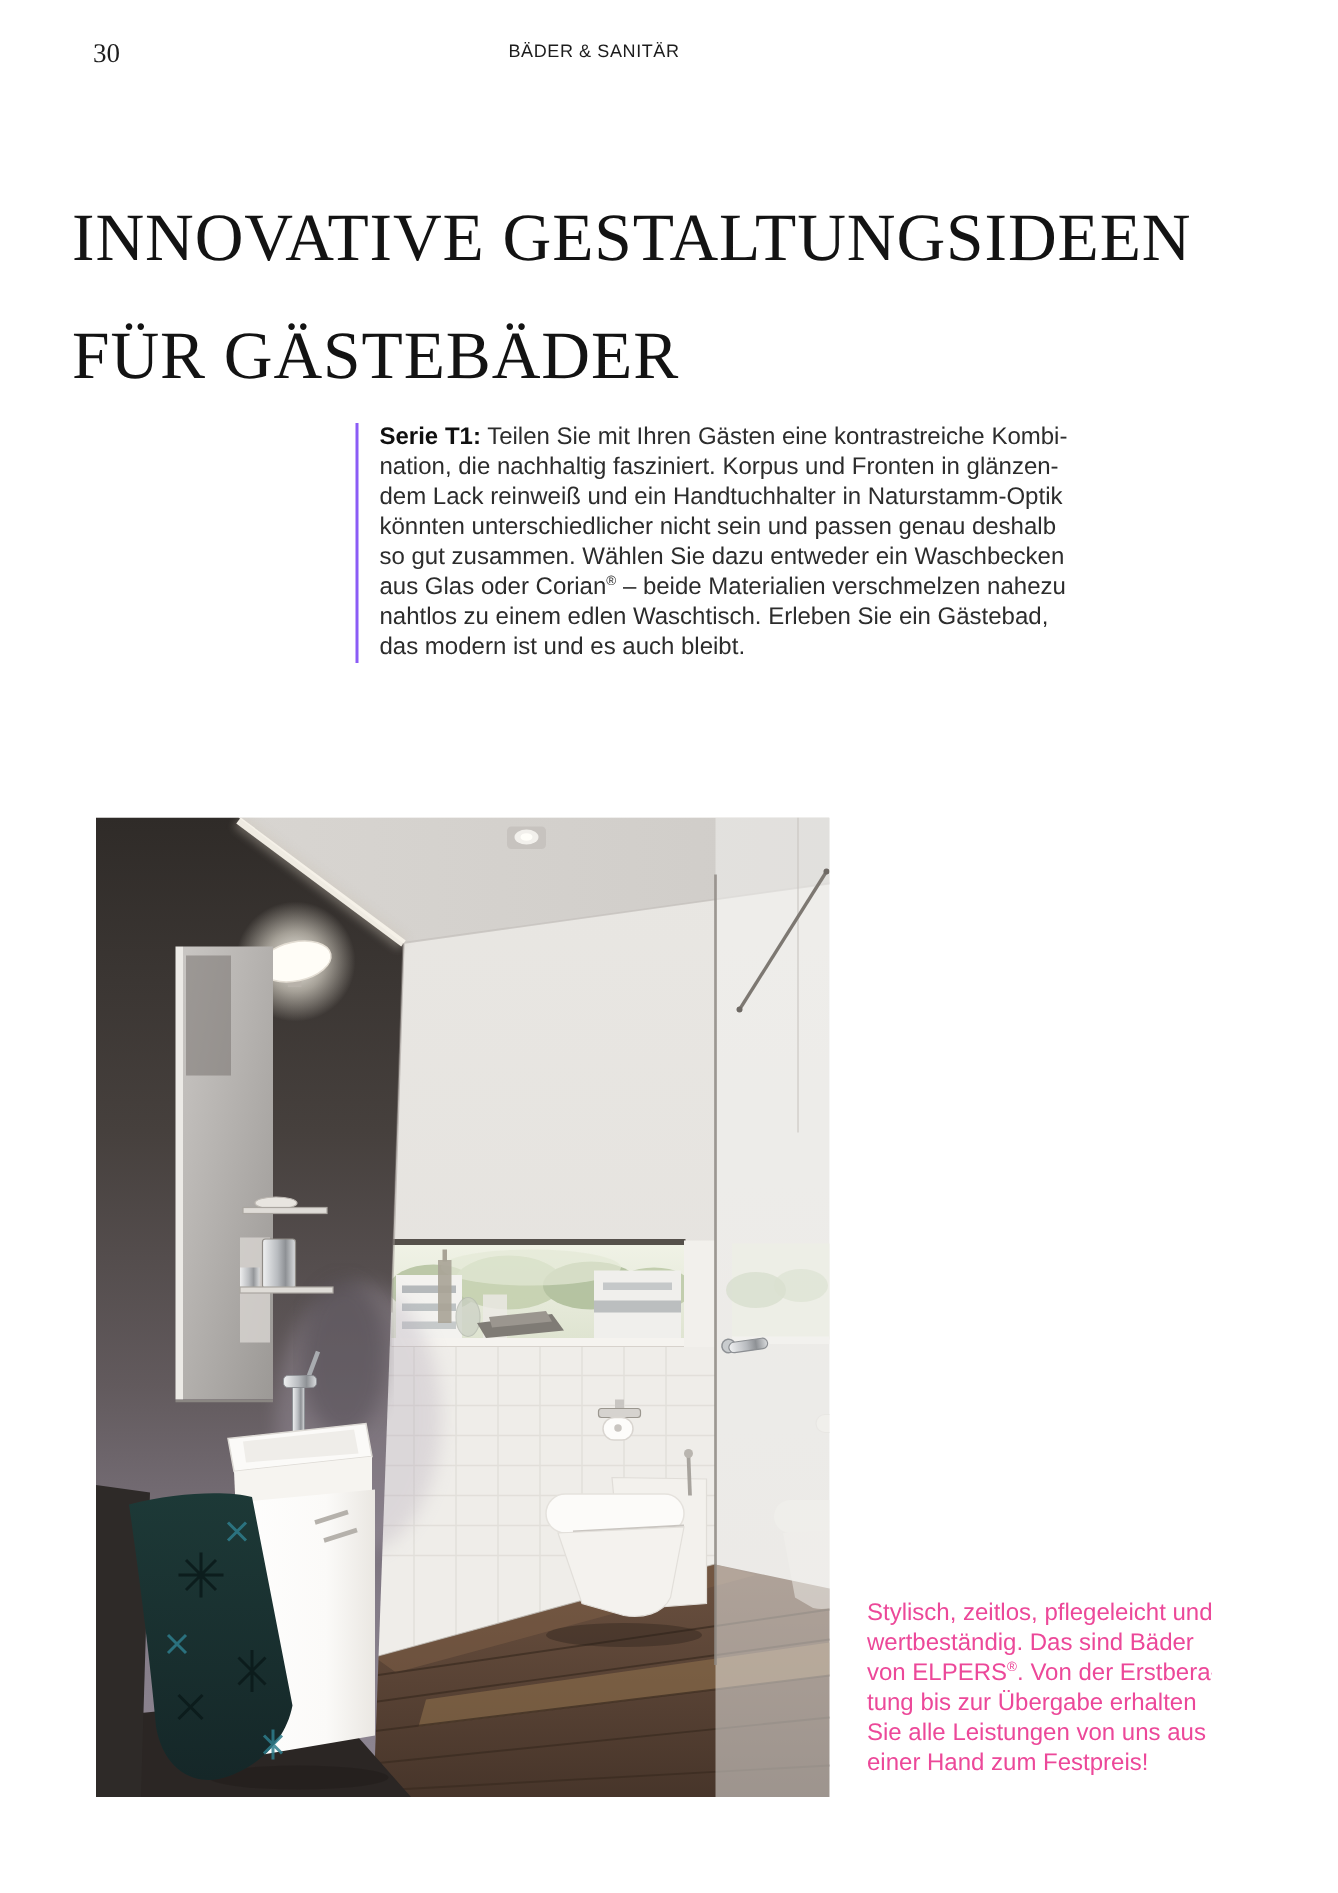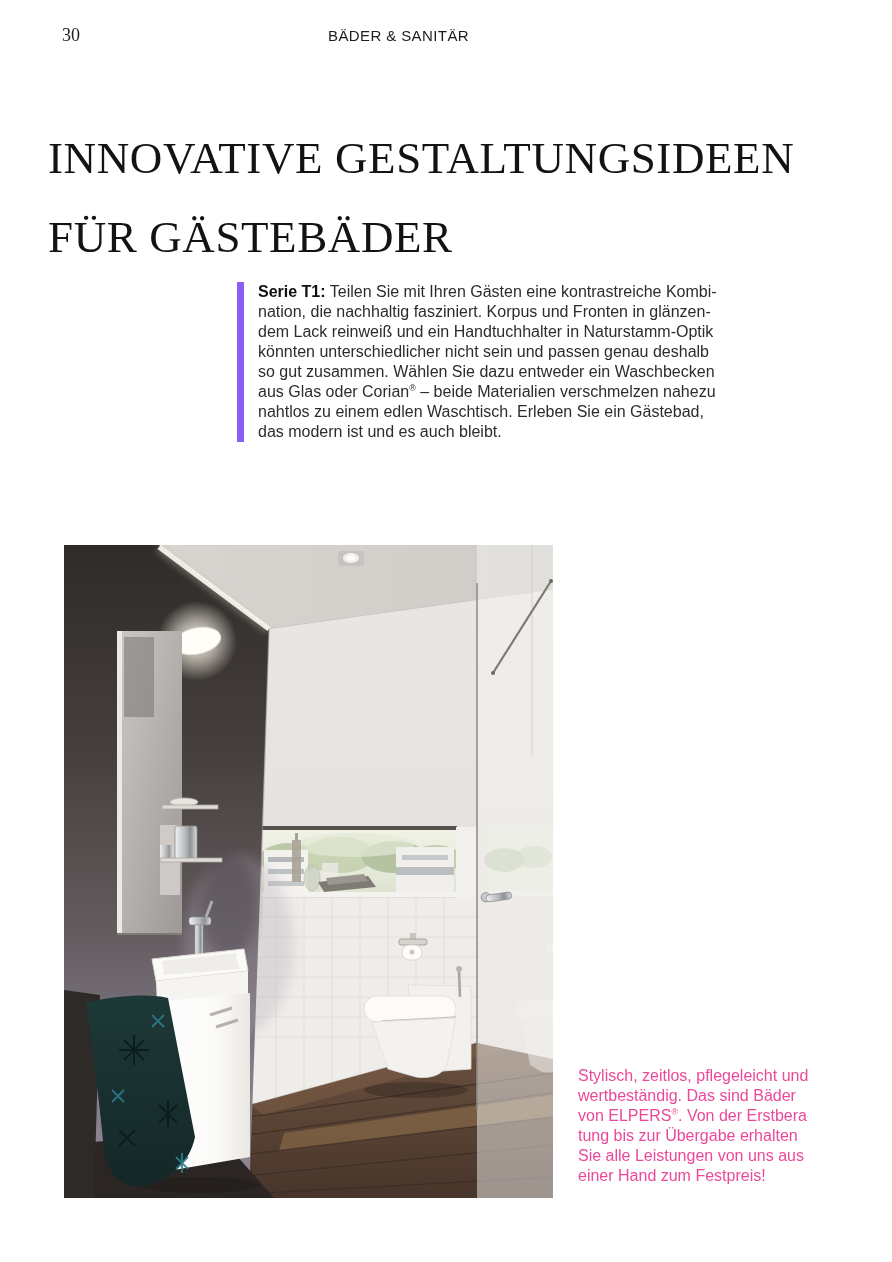--- a/index.html
+++ b/index.html
@@ -1,22 +1,22 @@
 <!DOCTYPE html>
 <html><head>
 <meta charset="utf-8">
 <style>
   html,body{margin:0;padding:0;}
   body{width:892px;height:1262px;background:#ffffff;font-family:"Liberation Sans",sans-serif;}
   .stage{position:relative;width:808px;height:1262px;background:#ffffff;overflow:hidden;}
   .page-number{position:absolute;left:62px;top:25px;font-family:"Liberation Serif",serif;font-size:18px;color:#1d1d1d;}
-  .page-header{position:absolute;left:328px;top:27px;font-size:15px;letter-spacing:.4px;color:#1c1c1c;}
+  .page-header{position:absolute;left:339px;top:27px;font-size:12px;letter-spacing:.4px;color:#1c1c1c;}
   .article-title{position:absolute;left:48px;top:119px;margin:0;font-family:"Liberation Serif",serif;font-weight:400;
     font-size:45px;line-height:79px;letter-spacing:.6px;color:#131313;white-space:pre-line;}
-  .intro{position:absolute;left:237px;top:282px;width:484px;border-left:7px solid #8b5cf6;padding-left:14px;
+  .intro{position:absolute;left:237px;top:282px;width:484px;border-left:2px solid #8b5cf6;padding-left:14px;
     font-size:16px;line-height:20px;color:#2c2c2c;white-space:pre-line;}
   .intro strong{color:#101010;}
   .photo{position:absolute;left:64px;top:545px;width:489px;height:653px;margin:0;}
   .photo svg{display:block;}
   .caption{position:absolute;left:578px;top:1066px;width:252px;font-size:16px;line-height:20px;color:#ec4899;white-space:pre-line;}
   sup.reg{font-size:9px;vertical-align:super;line-height:0;}
 </style>
 </head>
 <body>
 

